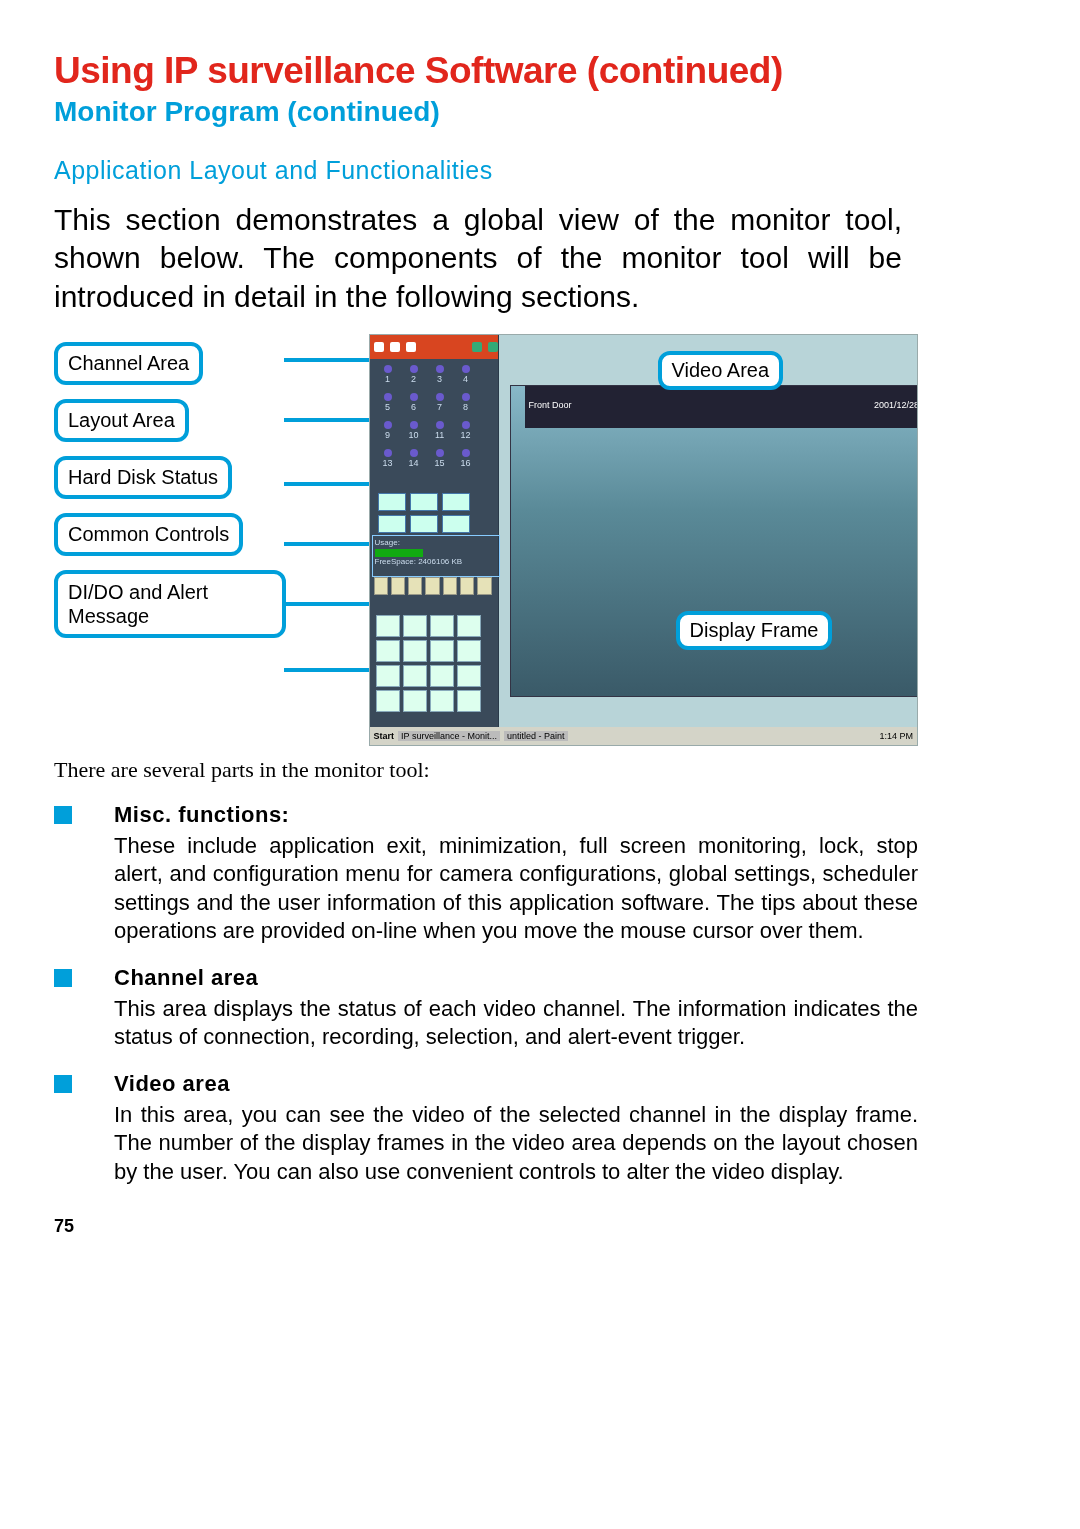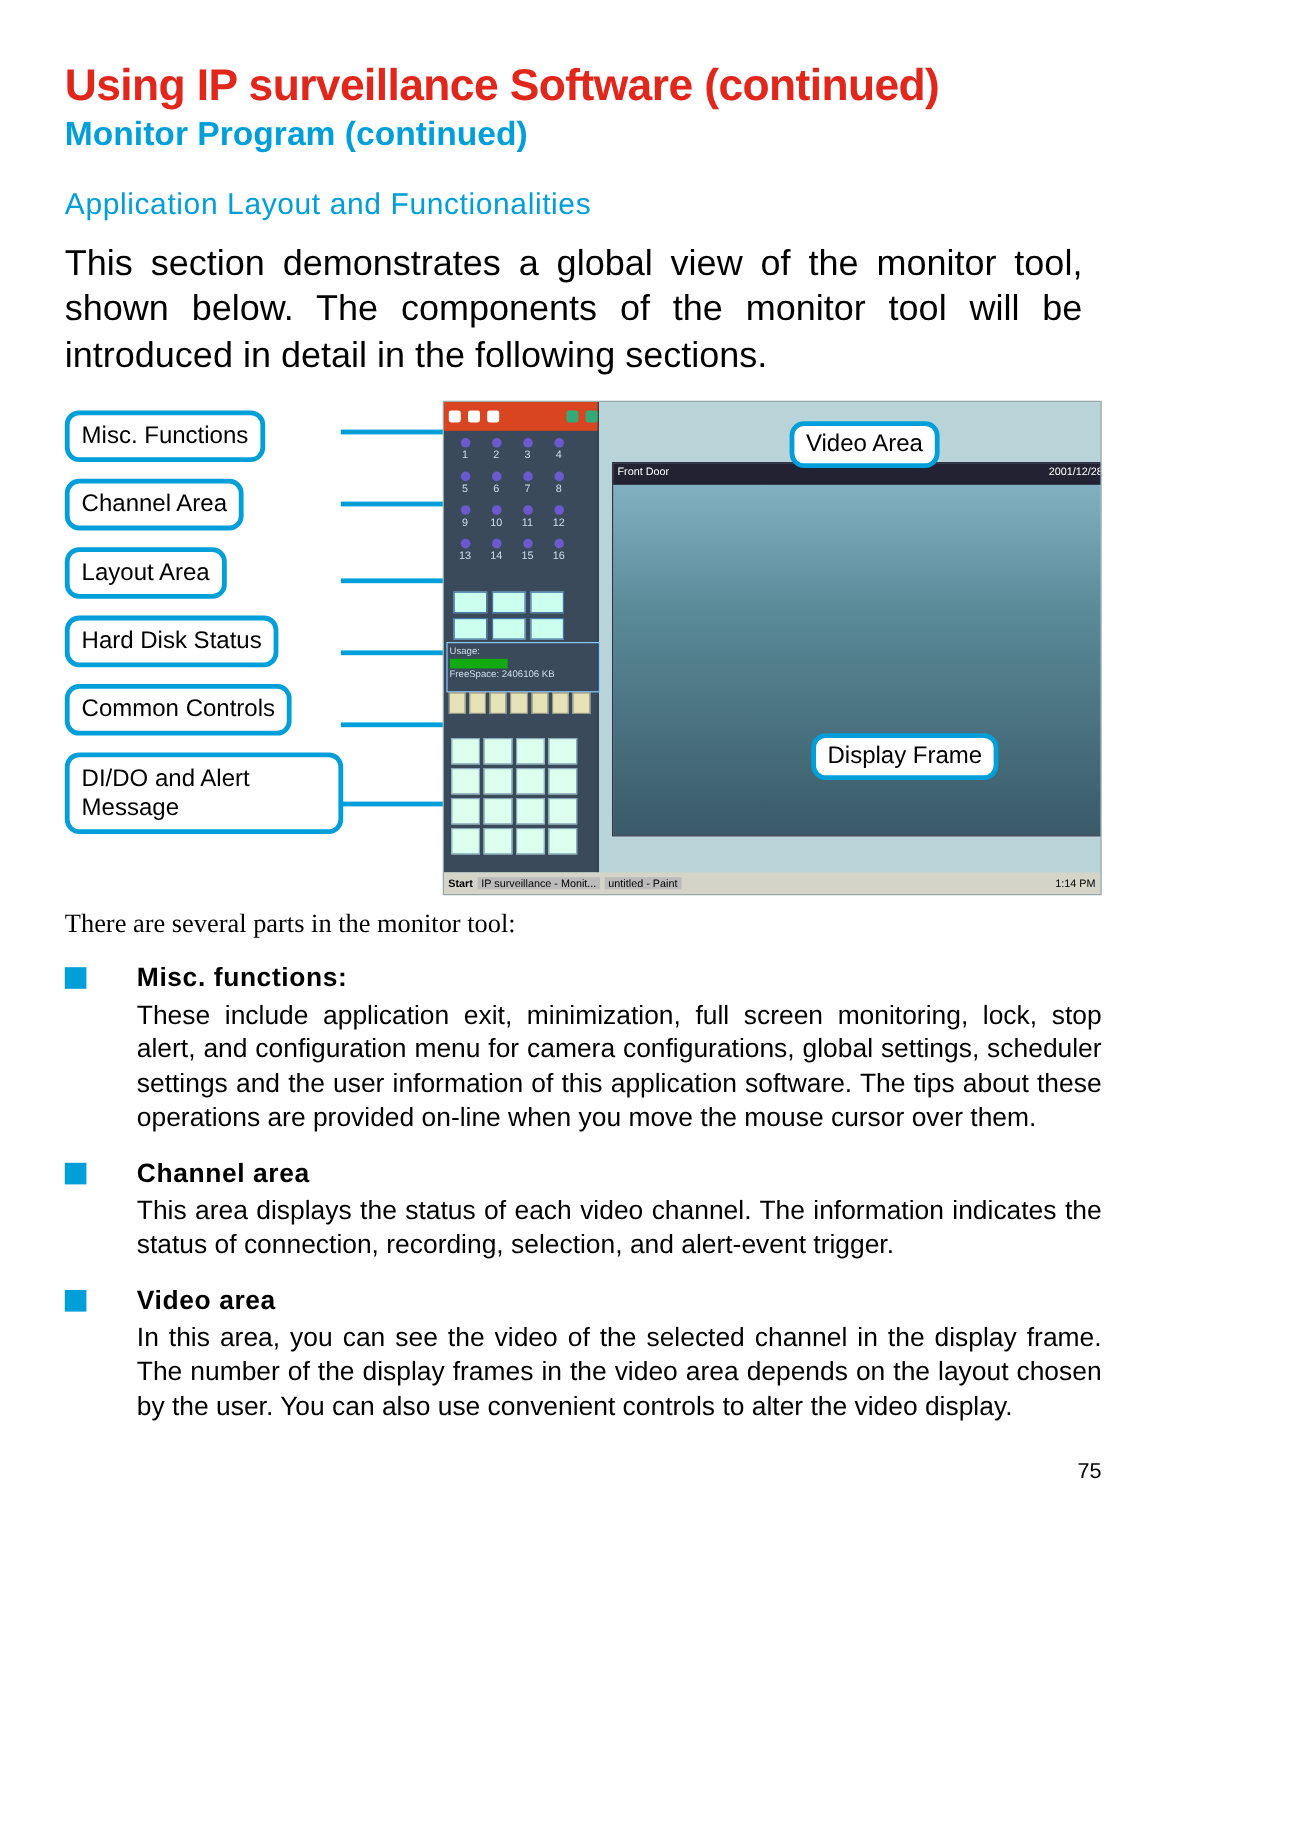--- a/index.html
+++ b/index.html
@@ -122,50 +122,49 @@
   .hd-bar{height:8px;background:#1a1;width:40%;margin-top:2px}
   .cc-box{position:absolute;left:4px;top:242px;width:118px;height:18px;display:flex;gap:3px}
   .cc-box span{flex:1;background:#e6e2b8;border:1px solid #998}
   .dido{position:absolute;left:6px;top:280px;display:grid;grid-template-columns:repeat(4,24px);grid-auto-rows:22px;gap:3px;font-size:8px;color:#cde}
   .dido span{background:#dfe;border:1px solid #8ab}
   .ss-video{
     position:absolute;left:140px;top:50px;width:450px;height:310px;
     background:linear-gradient(180deg,#88b8c8 0%, #5a8a98 40%, #3a5a68 100%);
     border:1px solid #334;
   }
-  .ss-video .bar{position:absolute;top:0;left:0;right:0;height:14px;background:#223;color:#fff;font-size:9px;padding:2px 4px}
+  .ss-video .bar{position:absolute;top:0;left:14px;right:0;height:14px;background:#223;color:#fff;font-size:9px;padding:14px 4px}
   .ss-pill{
     position:absolute;
     border:4px solid #009fda;border-radius:12px;background:#fff;
     font-size:20px;padding:4px 10px;
   }
   .ss-task{position:absolute;left:0;bottom:0;right:0;height:18px;background:#d4d4c8;font-size:9px;display:flex;align-items:center;padding:0 4px;gap:4px}
   .conn{
     position:absolute;border-top:4px solid #009fda;height:0;
   }
   
   .sec-item{display:flex;gap:0;margin:0 0 20px 0}
   .sq{width:18px;height:18px;background:#009fda;flex:none;margin-top:4px}
   .sec-text{margin-left:42px}
   .sec-text b{font-size:22px;font-weight:bold;letter-spacing:0.5px}
   .sec-text p{font-size:22px;line-height:1.28;margin:4px 0 0 0;text-align:justify}
-  .pg{text-align:right;font-weight:normal;font-size:18px;margin-top:30px}
+  .pg{text-align:left;font-weight:bold;font-size:18px;margin-top:30px}
 </style>
 </head>
 <body>
 
 <h1>Using IP surveillance Software (continued)</h1>
 <h2>Monitor Program (continued)</h2>
 
 <h3>Application Layout and Functionalities</h3>
 <p class="intro">This section demonstrates a global view of the monitor tool, shown below. The components of the monitor tool will be introduced in detail in the following sections.</p>
 
 <div class="figure-row">
   <div class="labels-col">
-    <div class="label-pill">Misc. Functions</div>
     <div class="label-pill">Channel Area</div>
     <div class="label-pill">Layout Area</div>
     <div class="label-pill">Hard Disk Status</div>
     <div class="label-pill">Common Controls</div>
     <div class="label-pill" style="line-height:1.2">DI/DO and Alert Message</div>
   </div>
 
   <div class="connector-col">
     <div class="conn" style="top:24px;left:-2px;width:90px"></div>
     <div class="conn" style="top:84px;left:-2px;width:90px"></div>

